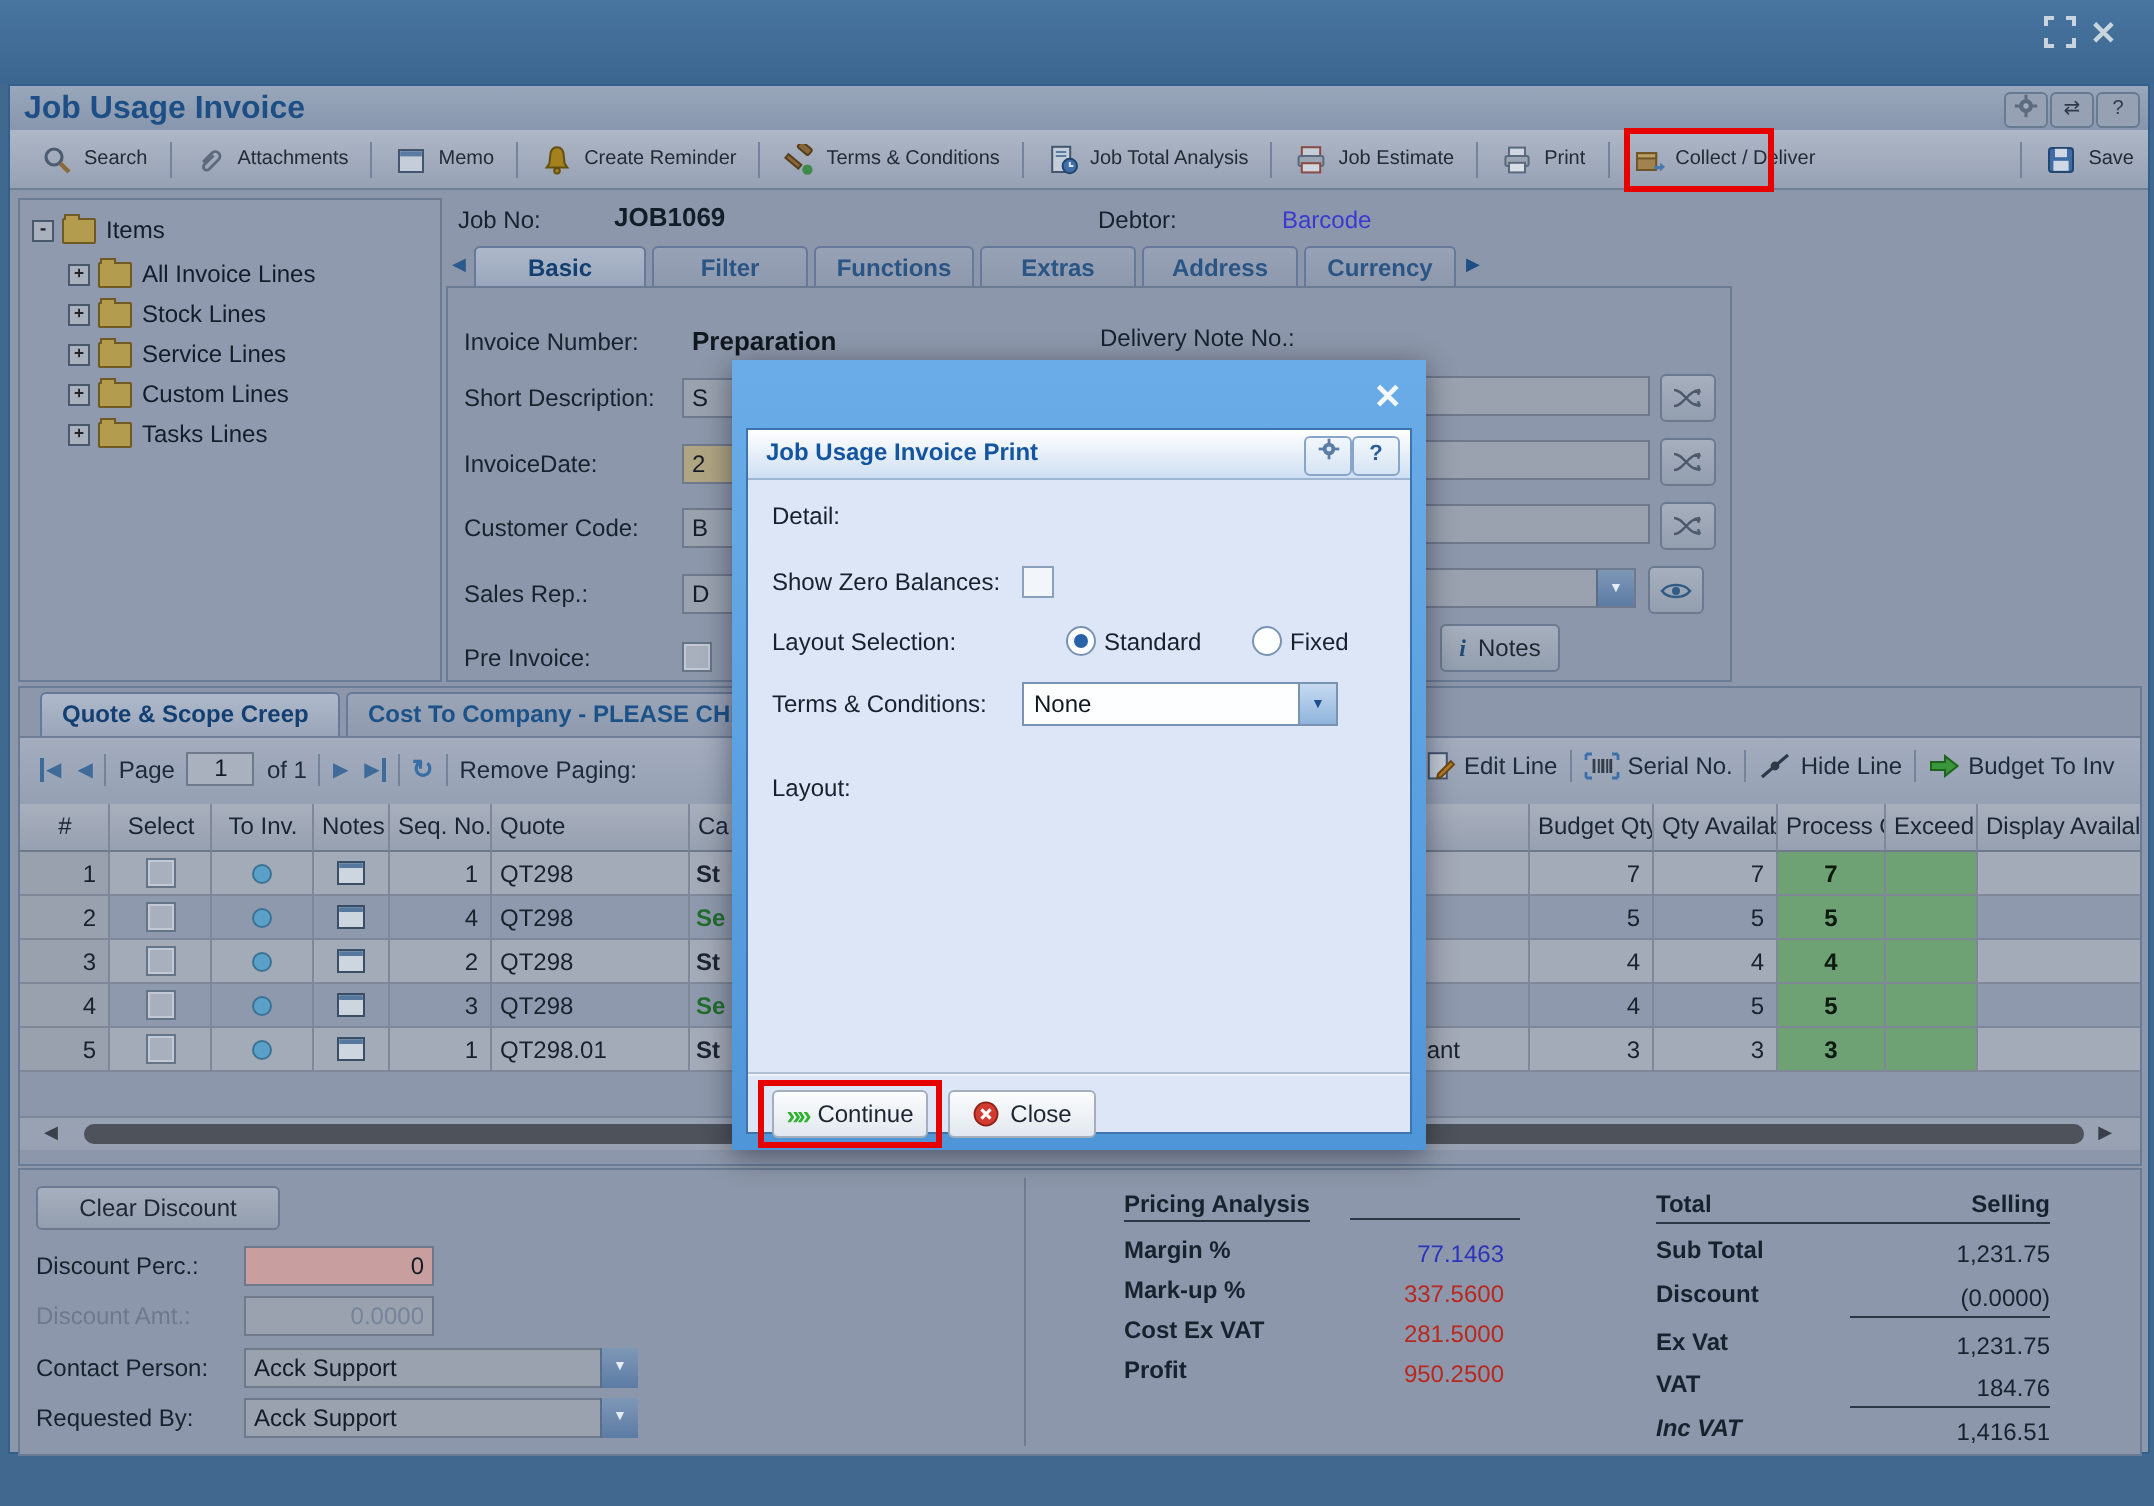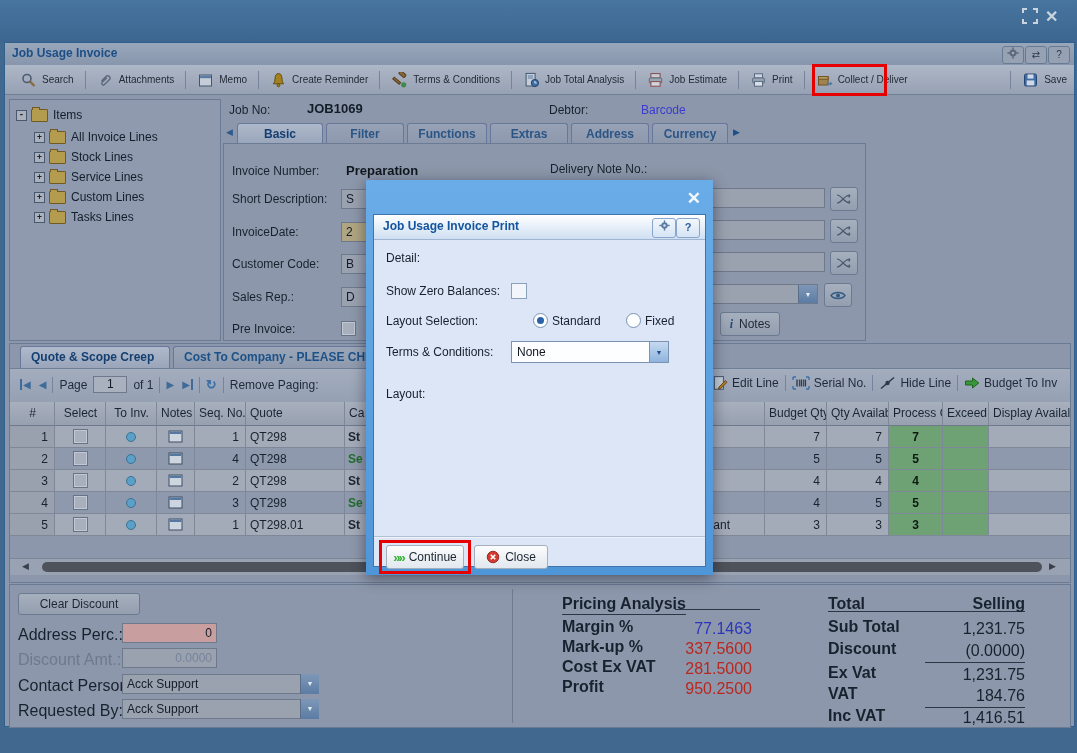--- a/index.html
+++ b/index.html
@@ -5,21 +5,21 @@
   html,body{margin:0;padding:0;background:#2e4a66;}
   #root{position:relative;width:1077px;height:753px;overflow:hidden;
         font-family:"Liberation Sans",sans-serif;background:#41698f;}
   .abs{position:absolute;}
   
   .top-strip{left:0;top:0;width:1077px;height:42px;background:linear-gradient(#47759f,#3c6690);}
   .chrome-ic{color:#c9d4df;font-weight:bold;cursor:pointer;}
   
   #win{left:4px;top:42px;width:1069px;height:683px;background:#8d97ab;border:1px solid #30608e;}
   .titlebar{left:0;top:0;width:100%;height:22px;background:linear-gradient(#99a7bb,#8796ac);border-bottom:1px solid #6e7f96;}
-  .titlebar .t{position:absolute;left:7px;top:3px;font-size:12px;font-weight:bold;color:#1d4f86;}
+  .titlebar .t{position:absolute;left:7px;top:3px;font-size:16px;font-weight:bold;color:#1d4f86;}
   .tb-winbtn{position:absolute;top:3px;width:20px;height:16px;background:#96a2b4;border:1px solid #687a92;border-radius:3px;
              font-size:10px;color:#2c3a4c;text-align:center;line-height:15px;cursor:pointer;}
   .toolbar{left:0;top:22px;width:100%;height:30px;background:linear-gradient(#aeb7c6,#96a1b4);
            border-bottom:1px solid #6e7f96;display:flex;align-items:center;padding-left:8px;box-sizing:border-box;}
   .tbi{display:flex;align-items:center;gap:5px;padding:3px 7px;font-size:10px;color:#222b36;cursor:pointer;white-space:nowrap;}
   .tb-sep{width:1px;height:18px;background:#76markdown;background:#76839a;margin:0 4px;}
   .tbico{width:17px;height:16px;flex:0 0 auto;}
   
   .lbl{font-size:12px;color:#18222e;}
   .field{background:#9aa2b0;border:1px solid #6e7a8c;font-size:12px;color:#141c26;line-height:18px;padding:0 4px;box-sizing:border-box;height:20px;overflow:hidden;}
@@ -62,21 +62,21 @@
   .ctr{justify-content:center;}
   .gcell{background:#6ea173;}
   .dot{width:8px;height:8px;border-radius:50%;background:#5aa0c8;border:1px solid #3c7294;}
   .cat-stock{font-weight:bold;color:#1c2630;padding-left:3px;}
   .cat-service{font-weight:bold;color:#226e2c;padding-left:3px;}
   .hsb{position:absolute;left:0;top:214px;width:1060px;height:16px;background:#99a2b2;border-top:1px solid #7a8799;}
   .hsb .thumb{position:absolute;left:32px;top:3px;width:1000px;height:10px;background:#4d525b;border-radius:5px;}
   .hsb .ar{position:absolute;top:2px;font-size:9px;color:#39404c;}
   
   #bottom{left:4px;top:541px;width:1060px;height:142px;border:1px solid #6b7b93;background:#8d97ab;}
-  .blbl{font-size:16px;color:#18222e;position:absolute;}
+  .blbl{font-size:12px;color:#18222e;position:absolute;}
   .v-blue{color:#2a35bb;}
   .v-red{color:#b8281e;}
   
   #modal{left:366px;top:180px;width:347px;height:395px;background:linear-gradient(#69ace8,#4f96d9);z-index:100;box-shadow:0 3px 14px rgba(0,0,20,.45);}
   #mwin{position:absolute;left:7px;top:34px;width:333px;height:353px;background:#dce6f7;border:1px solid #3e74ad;box-sizing:border-box;}
   .mtitle{position:absolute;left:0;top:0;width:100%;height:24px;background:linear-gradient(#feffff,#cfdff2);border-bottom:1px solid #9fb6d2;}
   .mlbl{font-size:12px;color:#17202c;position:absolute;}
   .mdd{position:absolute;width:158px;height:22px;background:#fdfeff;border:1px solid #7a93b3;box-sizing:border-box;
        font-size:12px;color:#101820;line-height:20px;padding-left:5px;}
   .mdd .dd-chev{background:linear-gradient(#c6daf0,#8fb4dd);color:#1d4f8e;border-left:1px solid #7a93b3;line-height:21px;}
@@ -522,21 +522,21 @@
         <span class="ar" style="left:12px;">◀</span>
         <span class="thumb"></span>
         <span class="ar" style="right:14px;">▶</span>
       </div>
     </div>
 
     <div class="abs" id="bottom">
       <div class="abs icbtn" style="left:8px;top:8px;width:120px;height:20px;font-size:12px;color:#1e2834;">
         <span>Clear Discount</span>
       </div>
-      <span class="blbl" style="left:8px;top:41px;">Address Perc.:</span>
+      <span class="blbl" style="left:8px;top:41px;">Discount Perc.:</span>
       <div class="abs field" style="left:112px;top:38px;width:95px;background:#c89e9e;text-align:right;">0</div>
       <span class="blbl" style="left:8px;top:66px;color:#6d7a8e;">Discount Amt.:</span>
       <div class="abs field" style="left:112px;top:63px;width:95px;color:#76markdown;color:#76839a;text-align:right;">0.0000</div>
       <span class="blbl" style="left:8px;top:92px;">Contact Person:</span>
       <div class="abs field" style="left:112px;top:89px;width:196px;padding-right:20px;">Acck Support</div>
       <span class="abs dd-chev" style="left:290px;top:89px;height:20px;">▼</span>
       <span class="blbl" style="left:8px;top:117px;">Requested By:</span>
       <div class="abs field" style="left:112px;top:114px;width:196px;padding-right:20px;">Acck Support</div>
       <span class="abs dd-chev" style="left:290px;top:114px;height:20px;">▼</span>
 
@@ -558,21 +558,21 @@
         <span class="blbl" style="right:0;top:2px;font-weight:bold;">Selling</span>
       </div>
       <span class="blbl" style="left:818px;top:33px;font-weight:bold;">Sub Total</span>
       <span class="blbl" style="left:915px;top:35px;width:100px;text-align:right;">1,231.75</span>
       <span class="blbl" style="left:818px;top:55px;font-weight:bold;">Discount</span>
       <span class="blbl" style="left:915px;top:57px;width:100px;text-align:right;border-bottom:1px solid #2c3644;padding-bottom:2px;">(0.0000)</span>
       <span class="blbl" style="left:818px;top:79px;font-weight:bold;">Ex Vat</span>
       <span class="blbl" style="left:915px;top:81px;width:100px;text-align:right;">1,231.75</span>
       <span class="blbl" style="left:818px;top:100px;font-weight:bold;">VAT</span>
       <span class="blbl" style="left:915px;top:102px;width:100px;text-align:right;border-bottom:1px solid #2c3644;padding-bottom:2px;">184.76</span>
-      <span class="blbl" style="left:818px;top:122px;font-weight:bold;">Inc VAT</span>
+      <span class="blbl" style="left:818px;top:122px;font-weight:bold;font-style:italic;">Inc VAT</span>
       <span class="blbl" style="left:915px;top:124px;width:100px;text-align:right;">1,416.51</span>
     </div>
   </div>
 
   <div class="abs" id="modal">
     <div class="abs" style="right:12px;top:8px;font-size:17px;font-weight:bold;color:#f4f8fc;cursor:pointer;">✕</div>
     <div id="mwin">
       <div class="mtitle">
         <span style="position:absolute;left:9px;top:4px;font-size:12px;font-weight:bold;color:#1455a0;">Job Usage Invoice Print</span>
         <div class="mwbtn" style="right:29px;">

